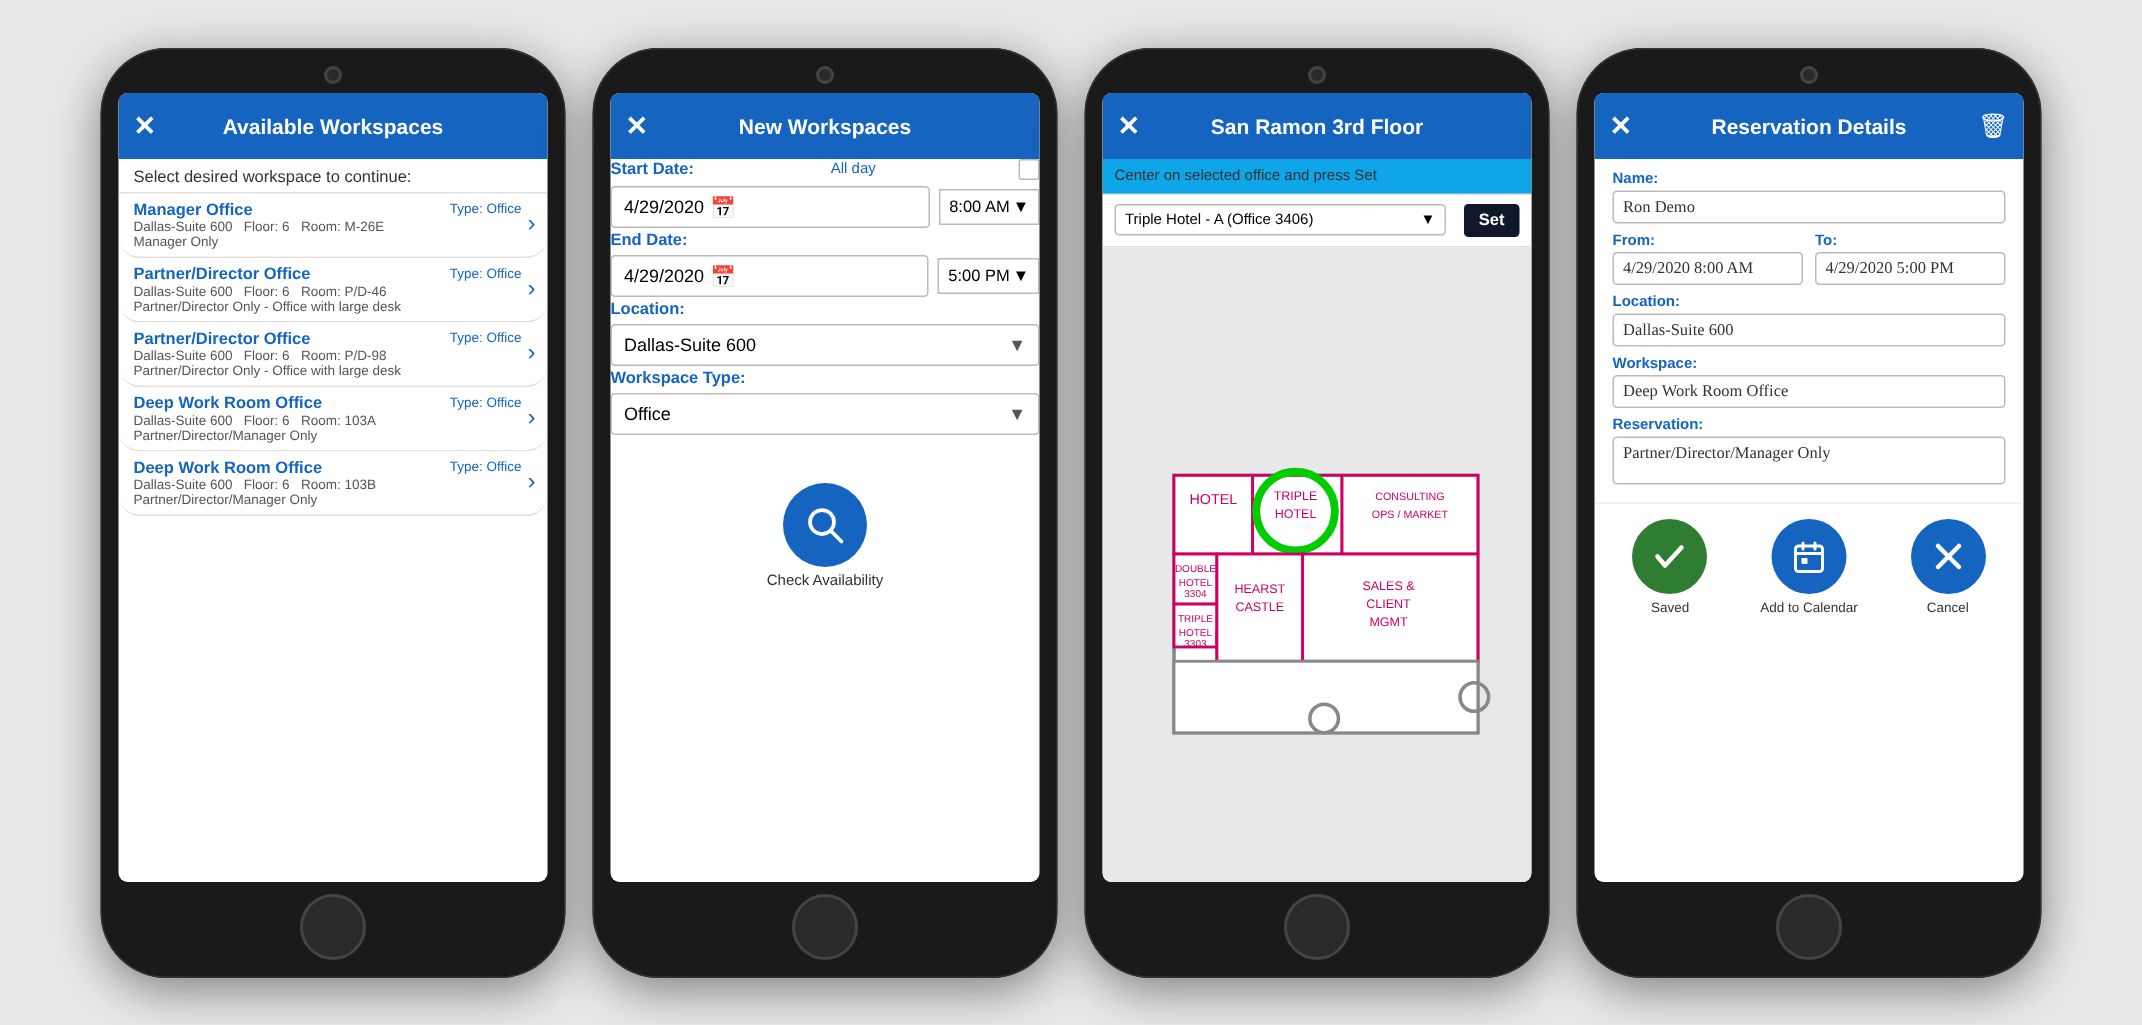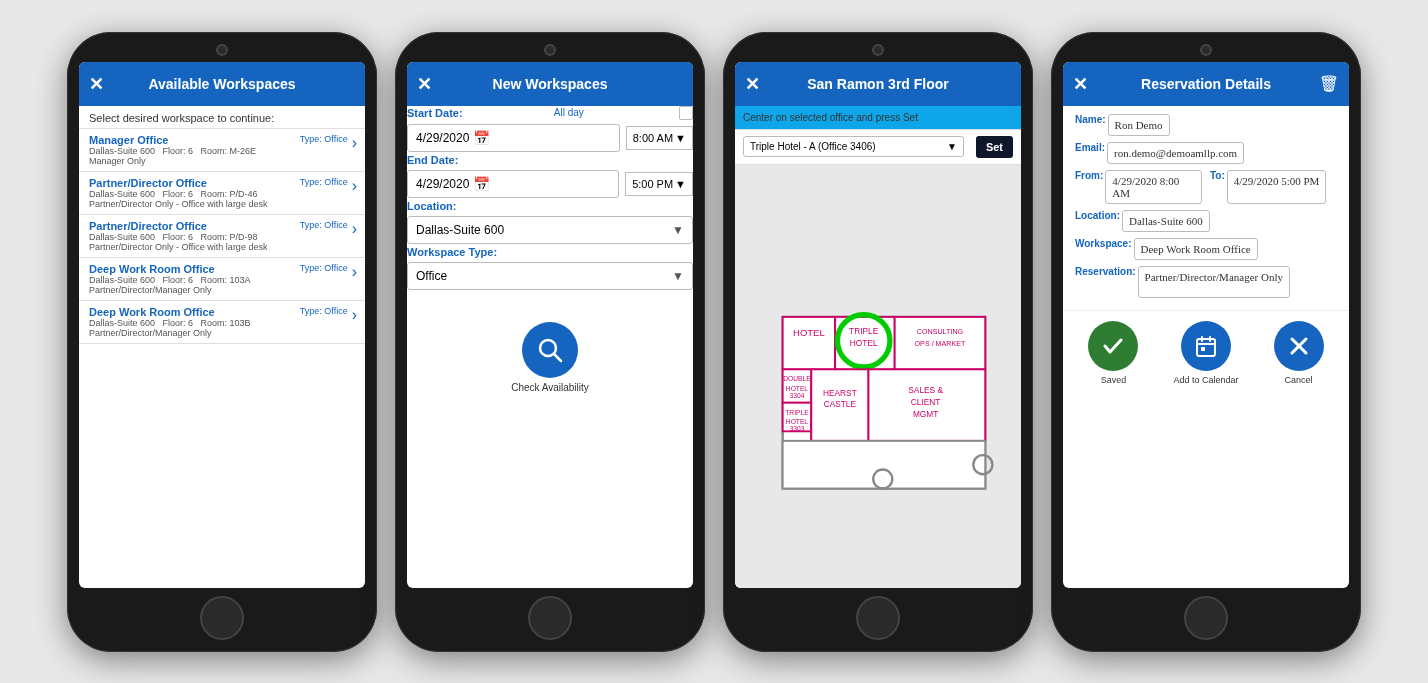--- a/index.html
+++ b/index.html
@@ -93,22 +93,23 @@
     .select-text {
       font-size: 11px;
       color: #333;
       padding: 6px 10px 4px;
       border-bottom: 1px solid #e0e0e0;
     }
     .workspace-item {
       border-bottom: 1px solid #e0e0e0;
       padding: 5px 8px 5px 10px;
       display: flex;
-      align-items: flex-start;
+      align-items: center;
       cursor: pointer;
+      border-radius: 14px;
     }
     .workspace-info { flex: 1; }
     .workspace-title {
       font-size: 11px;
       font-weight: 700;
       color: #1565c0;
     }
     .workspace-type {
       font-size: 9px;
       color: #1565c0;
@@ -247,21 +248,21 @@
     }
     
     .details-content {
       padding: 8px 12px;
       display: flex;
       flex-direction: column;
       gap: 6px;
     }
     .detail-field {
       display: flex;
-      flex-direction: row;
+      flex-direction: column;
       gap: 2px;
     }
     .detail-label {
       font-size: 10px;
       color: #1565c0;
       font-weight: 600;
     }
     .detail-input {
       border: 1px solid #bbb;
       border-radius: 3px;
@@ -554,24 +555,20 @@
         <span class="trash-btn">🗑</span>
       </div>
       <div class="screen-content">
         <div class="details-content">
 
           <div class="detail-field">
             <span class="detail-label">Name:</span>
             <div class="detail-input">Ron Demo</div>
           </div>
 
-          <div class="detail-field">
-            <span class="detail-label">Email:</span>
-            <div class="detail-input">ron.demo@demoamllp.com</div>
-          </div>
 
           <div class="detail-row">
             <div class="detail-field">
               <span class="detail-label">From:</span>
               <div class="detail-input">4/29/2020 8:00 AM</div>
             </div>
             <div class="detail-field">
               <span class="detail-label">To:</span>
               <div class="detail-input">4/29/2020 5:00 PM</div>
             </div>

